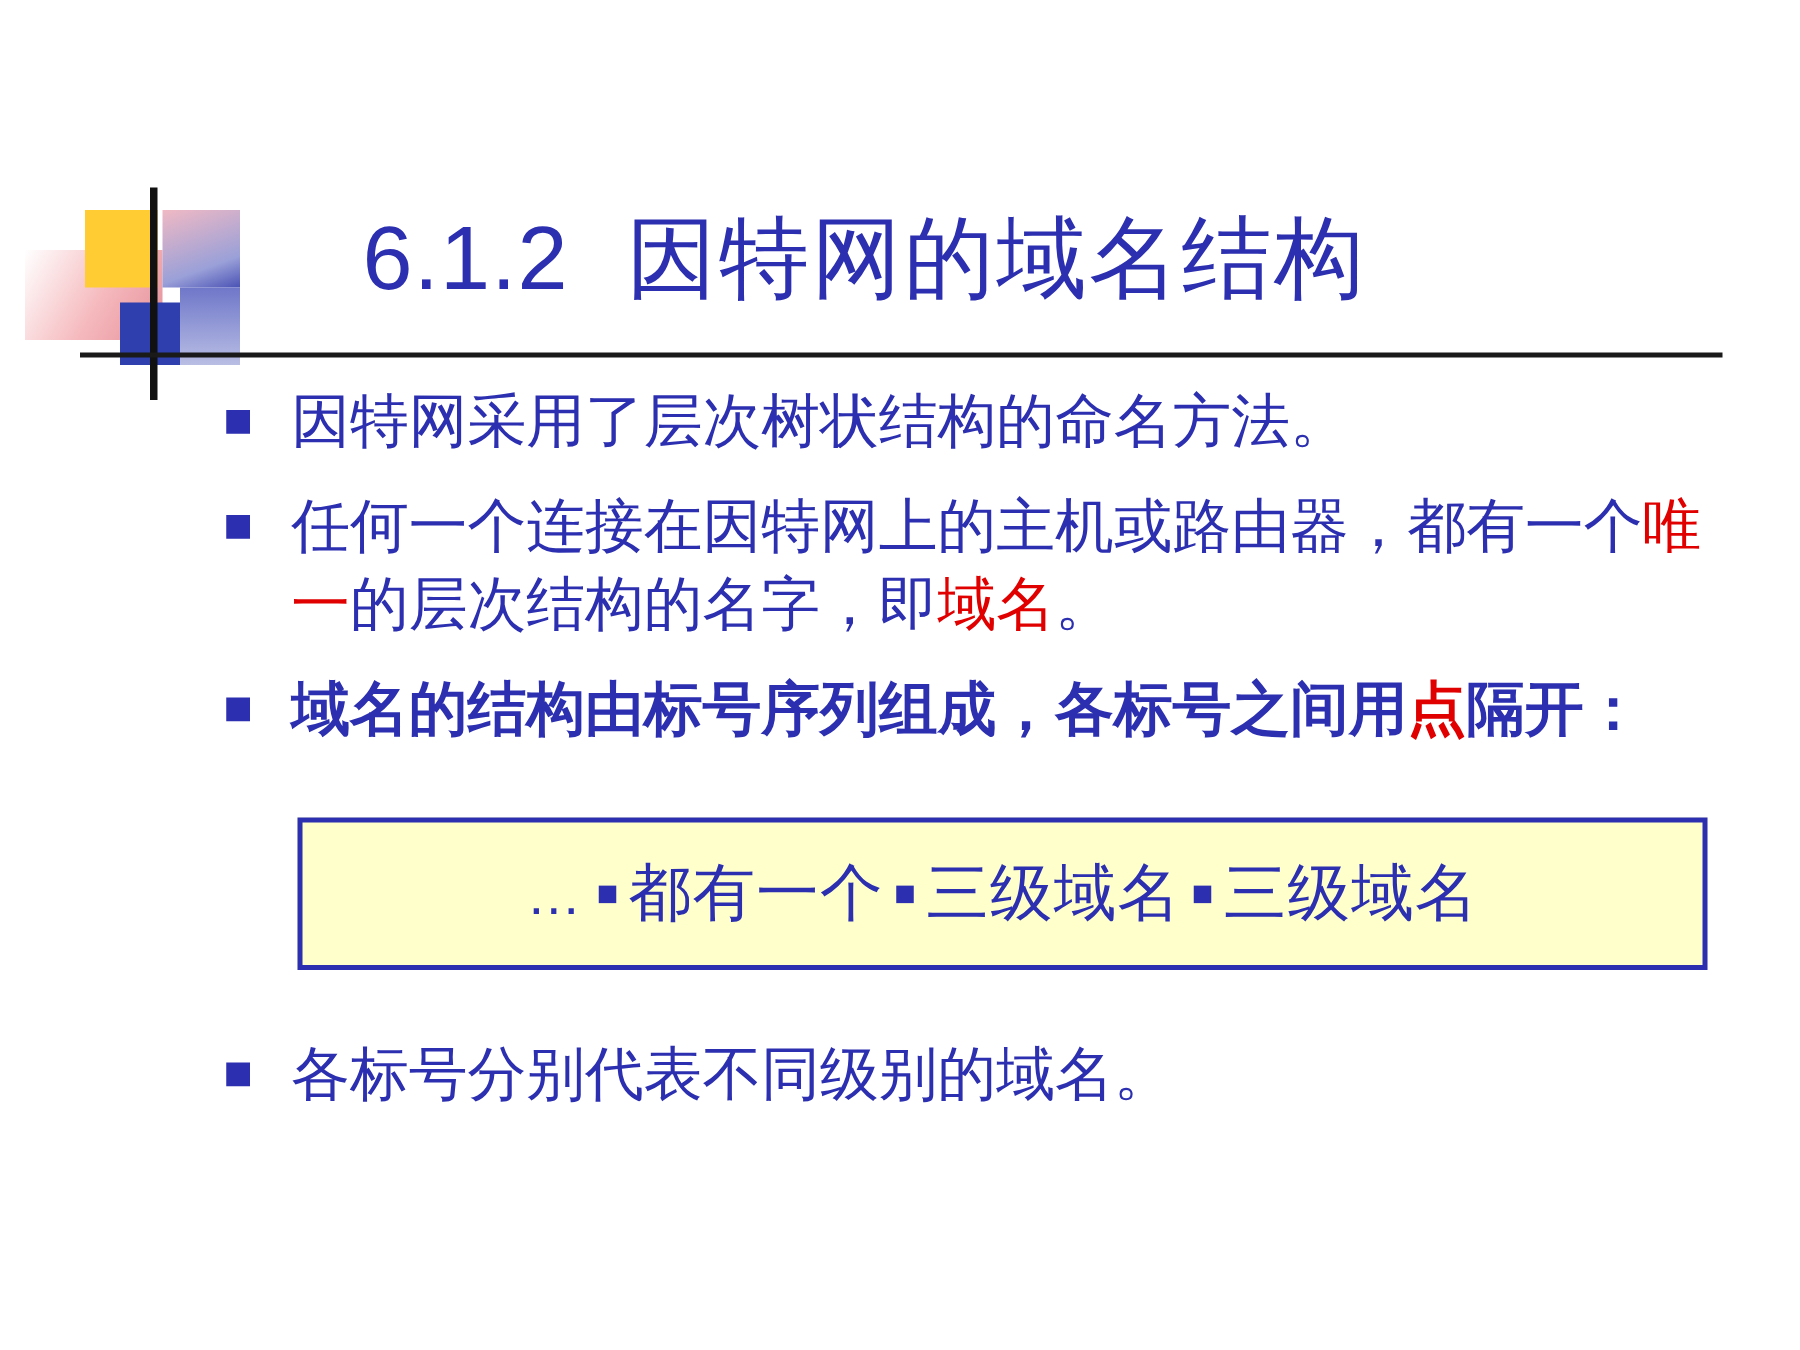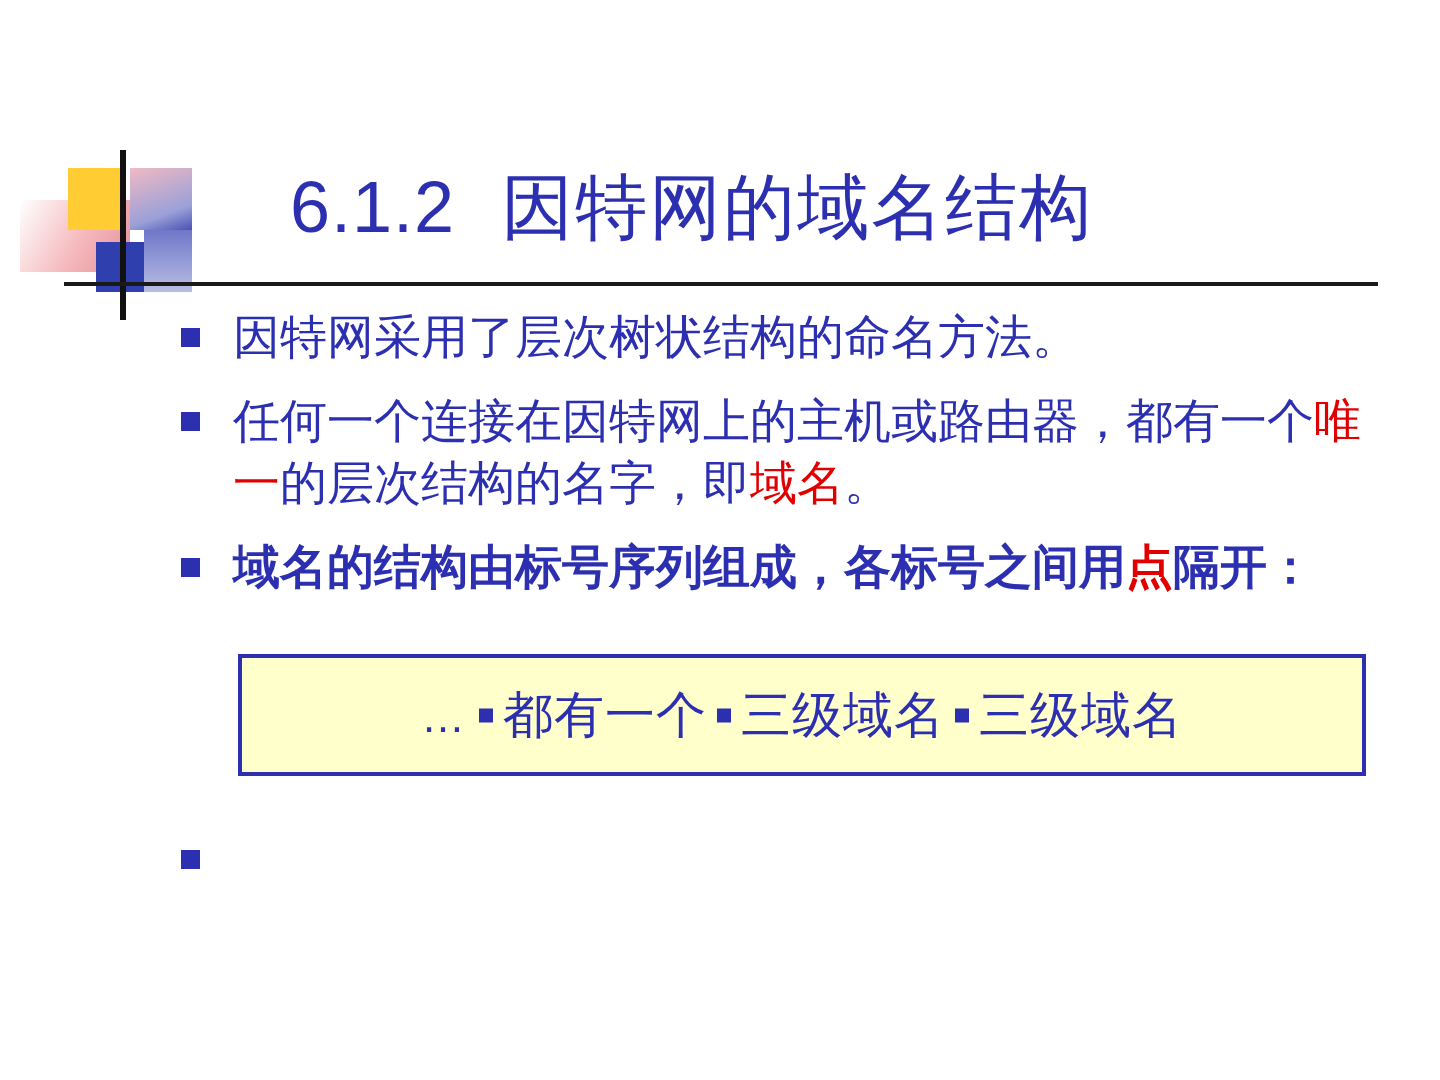--- a/index.html
+++ b/index.html
@@ -214,20 +214,21 @@
       <span>任何一个连接在因特网上的主机或路由器，都有一个</span><span class="red">唯一</span><span>的层次结构的名字，即</span><span class="red">域名</span><span>。</span>
     </div>
 
     <div class="bullet b3">
       <span class="mark"></span>
       <span>域名的结构由标号序列组成，各标号之间用</span><span class="red">点</span><span>隔开：</span>
     </div>
 
     <div class="bullet b4" style="margin-top:230px;">
       <span class="mark"></span>
+      <span>各标号分别代表不同级别的域名。</span>
     </div>
 
   </div>
 
   <div class="callout">
     <div class="inner">
       <span class="dots">…</span><span class="dotsep"></span><span>都有一个</span><span class="dotsep"></span><span>三级域名</span><span class="dotsep"></span><span>三级域名</span>
     </div>
   </div>
 

